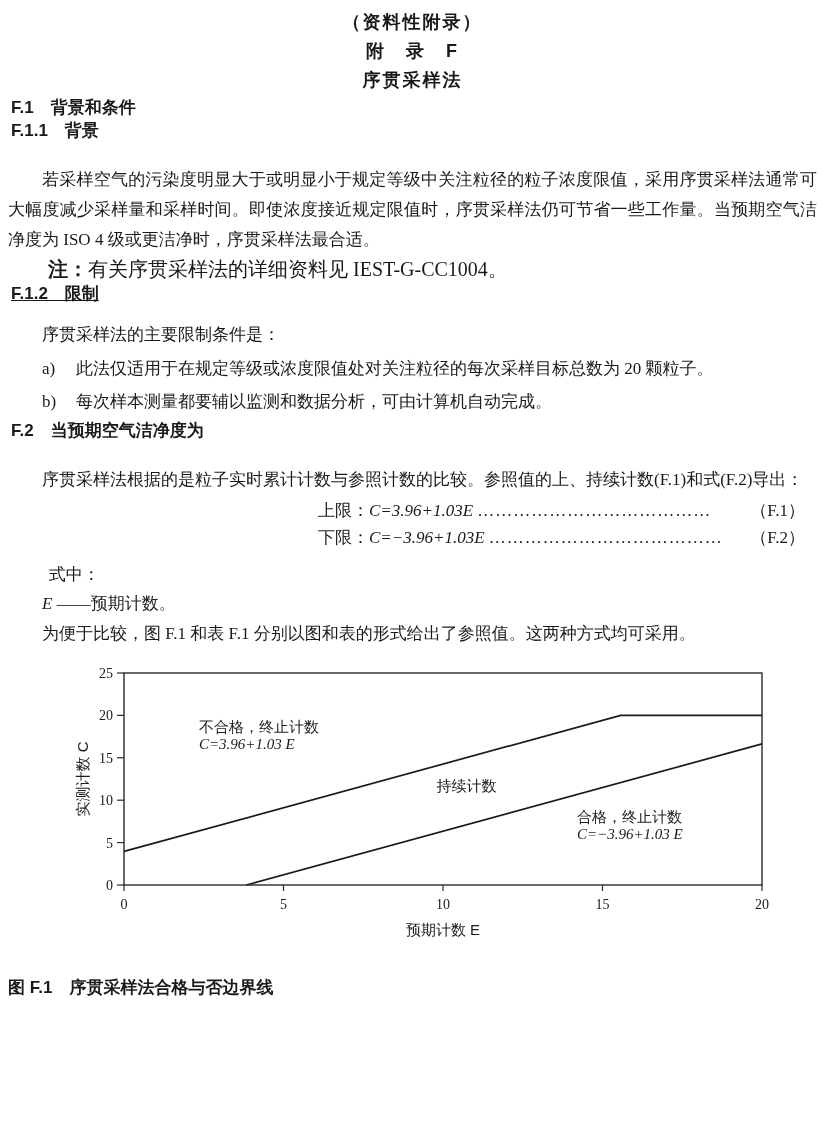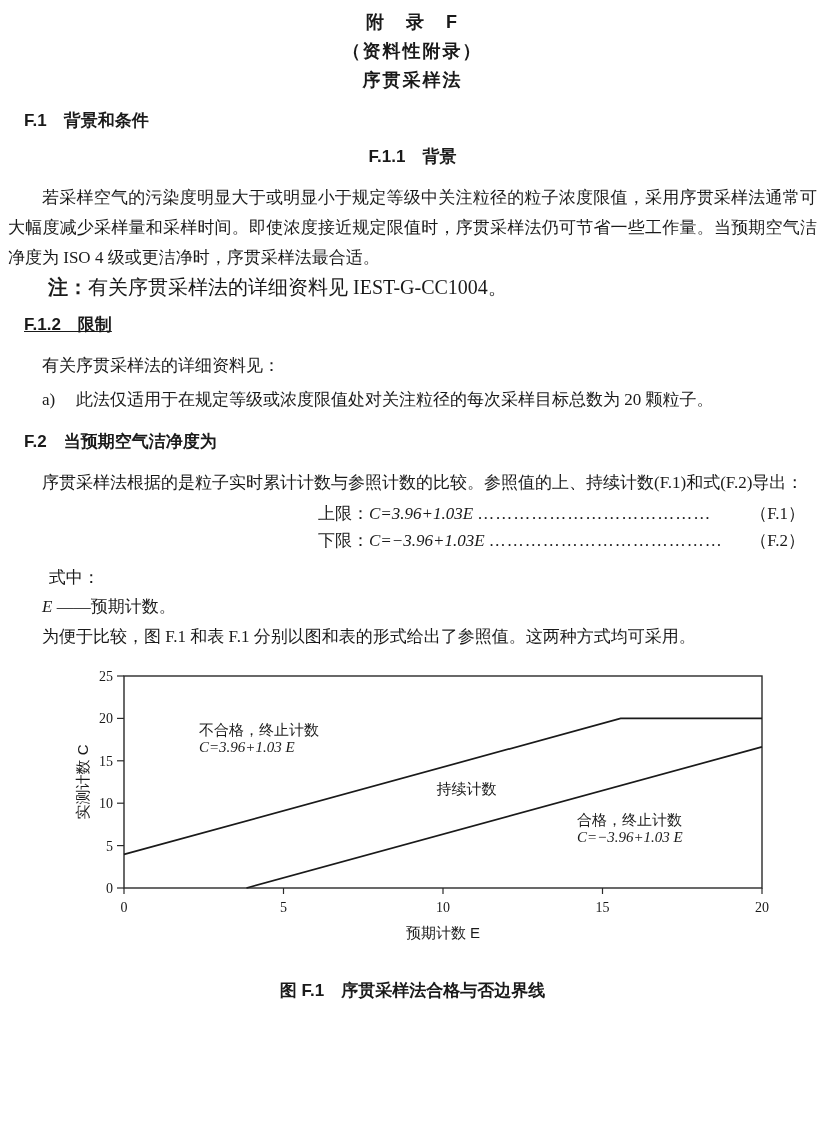--- a/index.html
+++ b/index.html
@@ -4,73 +4,74 @@
 <style>
   html,body{margin:0;padding:0;}
   body{
     width:825px;height:1132px;overflow:hidden;background:#ffffff;color:#1a1a1a;
     font-family:"Liberation Serif","DejaVu Serif",serif;
     font-size:17px;line-height:30px;
   }
   .page{padding:8px 8px 0 8px;box-sizing:border-box;}
   .title-block{text-align:center;font-family:"Liberation Sans","DejaVu Sans",sans-serif;font-weight:bold;}
   .title-block div{line-height:29px;font-size:18px;letter-spacing:2px;}
-  h2.sec{font-family:"Liberation Sans","DejaVu Sans",sans-serif;font-weight:bold;font-size:17px;line-height:20px;margin:16px;}
+  h2.sec{font-family:"Liberation Sans","DejaVu Sans",sans-serif;font-weight:bold;font-size:17px;line-height:20px;margin:3px;}
   .h-f1{margin-top:40px;}
-  .h-f11{margin-top:30px;text-align:center;}
+  .h-f11{margin-top:30px;}
   .h-f12{margin-top:18px;text-decoration:underline;}
   .h-f2{margin-top:14px;}
   p{margin:0;}
-  .body-para{margin-top:12px;text-indent:2em;text-align:justify;}
+  .body-para{margin-top:24px;text-indent:2em;text-align:justify;}
   .note{margin-top:2px;font-size:20px;line-height:24px;padding-left:2em;}
   .note .note-label{font-family:"Liberation Sans","DejaVu Sans",sans-serif;font-weight:bold;}
   .intro{margin-top:16px;padding-left:2em;}
   .list{margin-top:2px;font-family:Liberation Serif, serif;}
   .list-item{line-height:33px;padding-left:2em;}
   .list-item .li-label{display:inline-block;width:2em;}
   .eq-block{margin-top:2px;}
   .eq-row{display:flex;align-items:center;line-height:27px;padding-left:310px;padding-right:12px;}
   .eq-formula{font-style:italic;}
   .eq-dots{flex:1;overflow:hidden;white-space:nowrap;padding:0 4px;letter-spacing:1px;}
   .where{margin-top:10px;padding-left:2.4em;line-height:28px;}
   .def-row{padding-left:2em;line-height:30px;}
   .def-sym{font-style:italic;}
   .compare{padding-left:2em;line-height:30px;}
   .chart-wrap{margin-top:10px;margin-left:66px;}
   .tick-label{font-size:14px;fill:#1a1a1a;font-family:"Liberation Serif","DejaVu Serif",serif;}
   .axis-label{font-size:15px;fill:#1a1a1a;font-family:"Liberation Sans","DejaVu Sans",sans-serif;}
   .anno{font-size:15px;fill:#1a1a1a;font-family:"Liberation Sans","DejaVu Sans",sans-serif;}
   .anno-formula{font-size:15px;fill:#1a1a1a;font-style:italic;font-family:"Liberation Serif","DejaVu Serif",serif;}
-  .fig-caption{text-align:center;font-family:"Liberation Sans","DejaVu Sans",sans-serif;font-weight:bold;font-size:17px;margin-top:16px;}
+  .fig-caption{font-family:"Liberation Sans","DejaVu Sans",sans-serif;font-weight:bold;font-size:17px;margin-top:16px;}
 </style>
 </head>
 <body>
 
 <div class="page">
 
   <div class="title-block">
+    <div>（资料性附录）</div>
     <div>附　录　F</div>
-    <div>（资料性附录）</div>
     <div>序贯采样法</div>
   </div>
 
   <h2 class="sec h-f1">F.1　背景和条件</h2>
 
   <h2 class="sec h-f11">F.1.1　背景</h2>
 
   <p class="body-para">若采样空气的污染度明显大于或明显小于规定等级中关注粒径的粒子浓度限值，采用序贯采样法通常可大幅度减少采样量和采样时间。即使浓度接近规定限值时，序贯采样法仍可节省一些工作量。当预期空气洁净度为 ISO 4 级或更洁净时，序贯采样法最合适。</p>
 
   <p class="note"><span class="note-label">注：</span><span>有关序贯采样法的详细资料见 IEST-G-CC1004。</span></p>
 
   <h2 class="sec h-f12">F.1.2　限制</h2>
 
-  <p class="intro">有关序贯采样法的详细资料见：</p>
+  <p class="intro">序贯采样法的主要限制条件是：</p>
 
   <div class="list">
     <div class="list-item"><span class="li-label">a)</span><span>此法仅适用于在规定等级或浓度限值处对关注粒径的每次采样目标总数为 20 颗粒子。</span></div>
+    <div class="list-item"><span class="li-label">b)</span><span>每次样本测量都要辅以监测和数据分析，可由计算机自动完成。</span></div>
   </div>
 
   <h2 class="sec h-f2">F.2　当预期空气洁净度为</h2>
 
   <p class="body-para">序贯采样法根据的是粒子实时累计计数与参照计数的比较。参照值的上、持续计数(F.1)和式(F.2)导出：</p>
 
   <div class="eq-block">
     <div class="eq-row">
       <span>上限：</span>
         <span class="eq-formula">C=3.96+1.03E</span>

